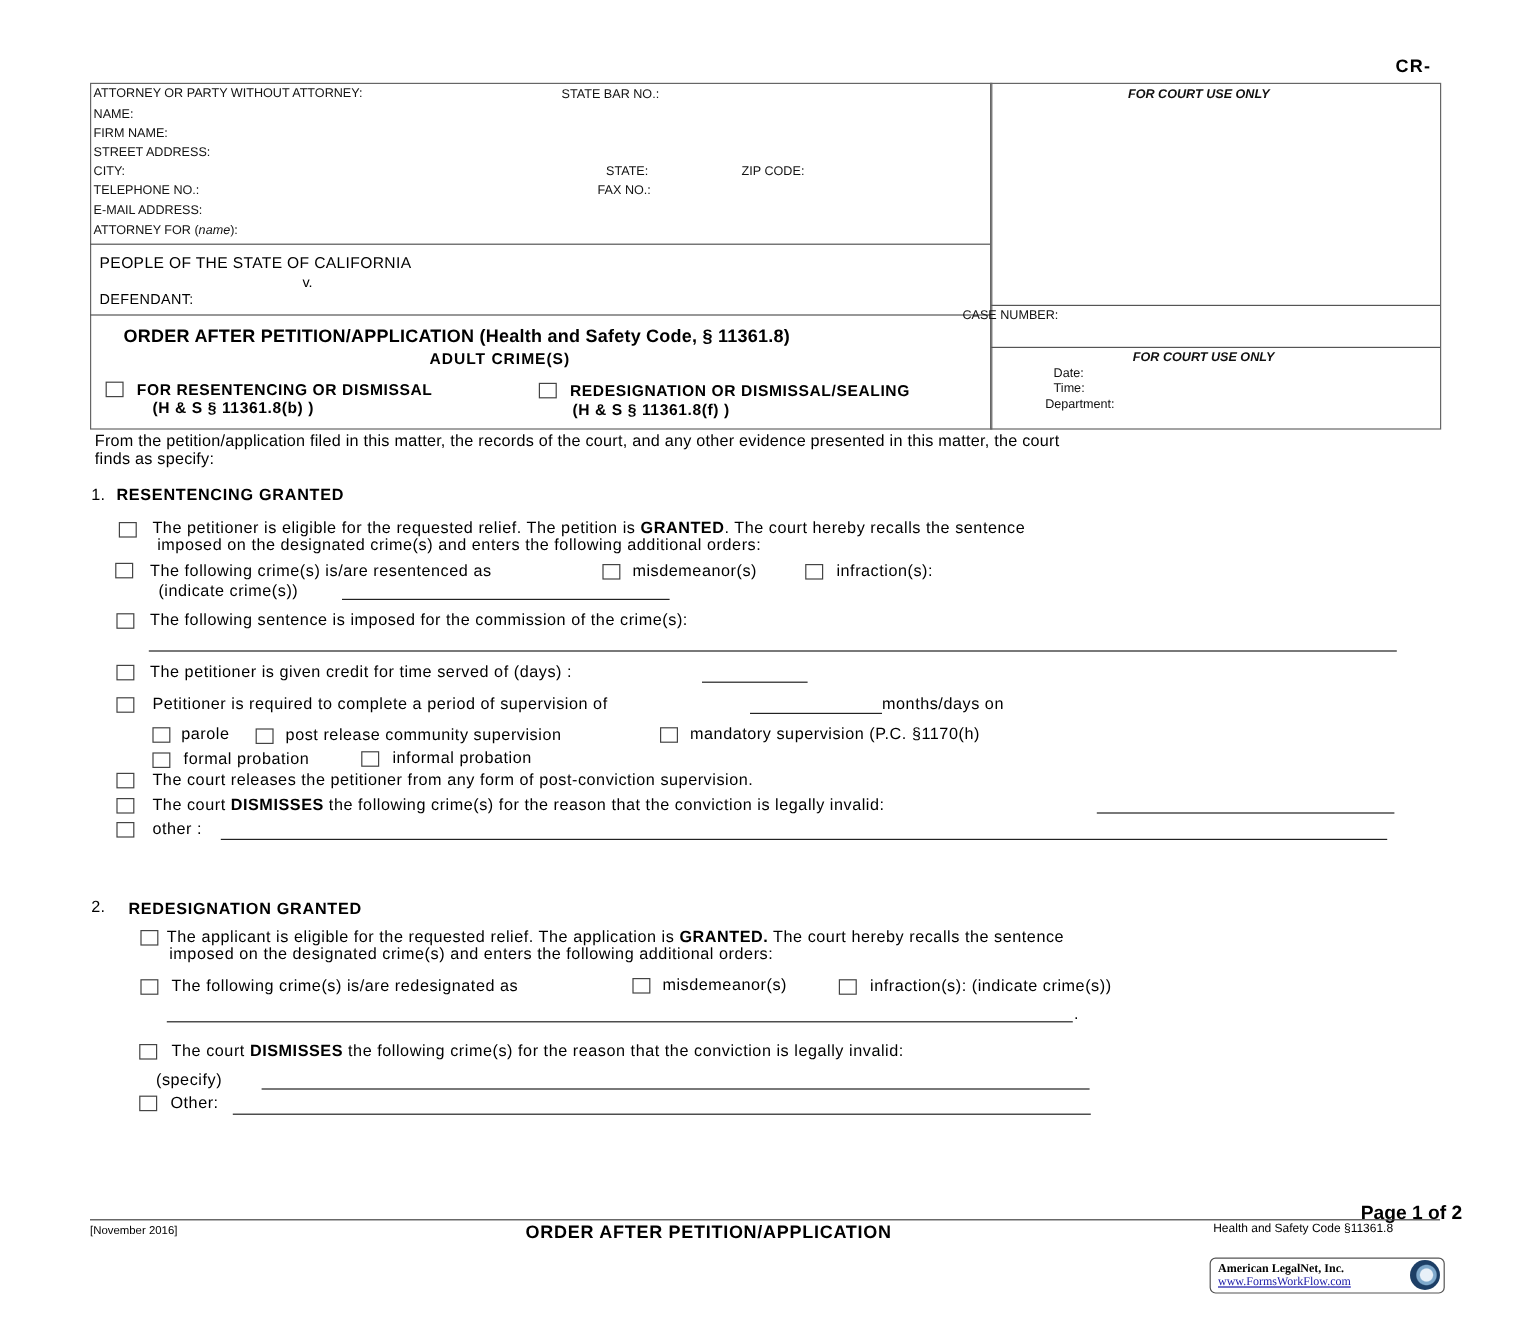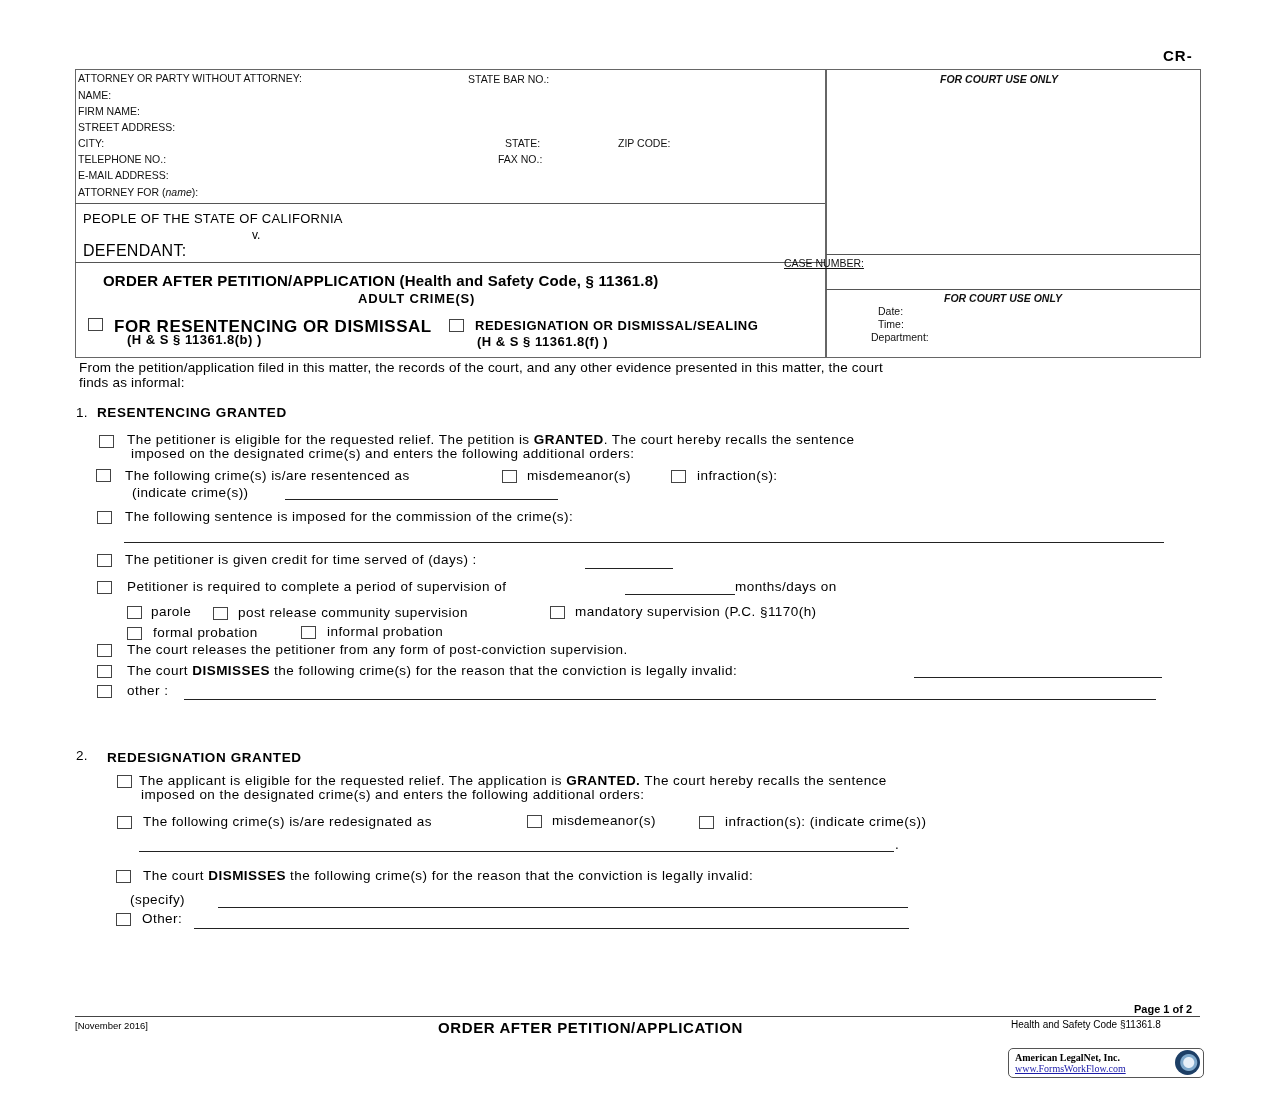--- a/index.html
+++ b/index.html
@@ -44,41 +44,41 @@
 <div class="abs sm" style="left:505px;top:137px;">STATE:</div>
 <div class="abs sm" style="left:618px;top:137px;">ZIP CODE:</div>
 <div class="abs sm" style="left:78px;top:153px;">TELEPHONE NO.:</div>
 <div class="abs sm" style="left:498px;top:153px;">FAX NO.:</div>
 <div class="abs sm" style="left:78px;top:169px;">E-MAIL ADDRESS:</div>
 <div class="abs sm" style="left:78px;top:186px;">
   <span>ATTORNEY FOR (</span><i>name</i><span>):</span>
 </div>
 
 <div class="abs sm bi" style="left:940px;top:73px;">FOR COURT USE ONLY</div>
-<div class="abs sm" style="left:784px;top:257px;text-decoration:underline;">CASE NUMBER:</div>
+<div class="abs sm" style="left:802px;top:257px;">CASE NUMBER:</div>
 <div class="abs sm bi" style="left:944px;top:292px;">FOR COURT USE ONLY</div>
 <div class="abs sm" style="left:878px;top:305px;">Date:</div>
 <div class="abs sm" style="left:878px;top:318px;">Time:</div>
 <div class="abs sm" style="left:840px;top:331px;padding-left:31px;">Department:</div>
 
 <div class="abs" style="left:83px;top:211px;font-size:13px;letter-spacing:0.3px;white-space:nowrap;">PEOPLE OF THE STATE OF CALIFORNIA</div>
 <div class="abs" style="left:252px;top:228px;font-size:12px;">v.</div>
-<div class="abs" style="left:83px;top:242px;font-size:16px;letter-spacing:0.3px;">DEFENDANT:</div>
+<div class="abs" style="left:83px;top:242px;font-size:12px;letter-spacing:0.3px;">DEFENDANT:</div>
 
 <div class="abs title" style="left:103px;top:272px;">ORDER AFTER PETITION/APPLICATION (Health and Safety Code, § 11361.8)</div>
 <div class="abs b" style="left:358px;top:291px;font-size:13px;letter-spacing:0.8px;">ADULT CRIME(S)</div>
 <div class="cb" style="left:88px;top:318px;"></div>
-<div class="abs b" style="left:114px;top:317px;font-size:17px;letter-spacing:0.5px;">FOR RESENTENCING OR DISMISSAL</div>
+<div class="abs b" style="left:114px;top:317px;font-size:13px;letter-spacing:0.5px;">FOR RESENTENCING OR DISMISSAL</div>
 <div class="abs b" style="left:127px;top:332px;font-size:13px;letter-spacing:0.5px;">(H &amp; S § 11361.8(b) )</div>
 <div class="cb" style="left:449px;top:319px;"></div>
 <div class="abs b" style="left:475px;top:318px;font-size:13px;letter-spacing:0.5px;">REDESIGNATION OR DISMISSAL/SEALING</div>
 <div class="abs b" style="left:477px;top:334px;font-size:13px;letter-spacing:0.5px;">(H &amp; S § 11361.8(f) )</div>
 
 <div class="abs md" style="left:79px;top:360px;">From the petition/application filed in this matter, the records of the court, and any other evidence presented in this matter, the court</div>
-<div class="abs md" style="left:79px;top:375px;">finds as informal:</div>
+<div class="abs md" style="left:79px;top:375px;">finds as specify:</div>
 
 <div class="abs md" style="left:76px;top:405px;">1.</div>
 <div class="abs md b" style="left:97px;top:405px;letter-spacing:0.6px;">RESENTENCING GRANTED</div>
 
 <div class="cb" style="left:99px;top:435px;"></div>
 <div class="abs lbl" style="left:127px;top:432px;">
   <span>The petitioner is eligible for the requested relief. The petition is </span><b>GRANTED</b><span>. The court hereby recalls the sentence</span>
 </div>
 <div class="abs lbl" style="left:131px;top:446px;">imposed on the designated crime(s) and enters the following additional orders:</div>
 
@@ -151,21 +151,21 @@
 <div class="abs lbl" style="left:143px;top:868px;">
   <span>The court </span><b>DISMISSES</b><span> the following crime(s) for the reason that the conviction is legally invalid:</span>
 </div>
 <div class="abs lbl" style="left:130px;top:892px;">(specify)</div>
 <div class="uline" style="left:218px;top:907px;width:690px;"></div>
 
 <div class="cb" style="left:116px;top:913px;"></div>
 <div class="abs lbl" style="left:142px;top:911px;">Other:</div>
 <div class="uline" style="left:194px;top:928px;width:715px;"></div>
 
-<div class="abs b" style="left:1134px;top:1003px;font-size:11px;">Page 1 of 2</div>
+<div class="abs b" style="left:1134px;top:1003px;font-size:16px;">Page 1 of 2</div>
 <div class="line-h" style="left:75px;top:1016px;width:1125px;border-top:1.3px solid #444;"></div>
 <div class="abs" style="left:75px;top:1020px;font-size:9.5px;">[November 2016]</div>
 <div class="abs b" style="left:438px;top:1019px;font-size:15px;letter-spacing:0.6px;">ORDER AFTER PETITION/APPLICATION</div>
 <div class="abs" style="left:1011px;top:1019px;font-size:10px;">Health and Safety Code §11361.8</div>
 
 <div class="logo">
   <div class="logo-t1">American LegalNet, Inc.</div>
   <div class="logo-t2">www.FormsWorkFlow.com</div>
   <div class="logo-globe"></div>
 </div>

